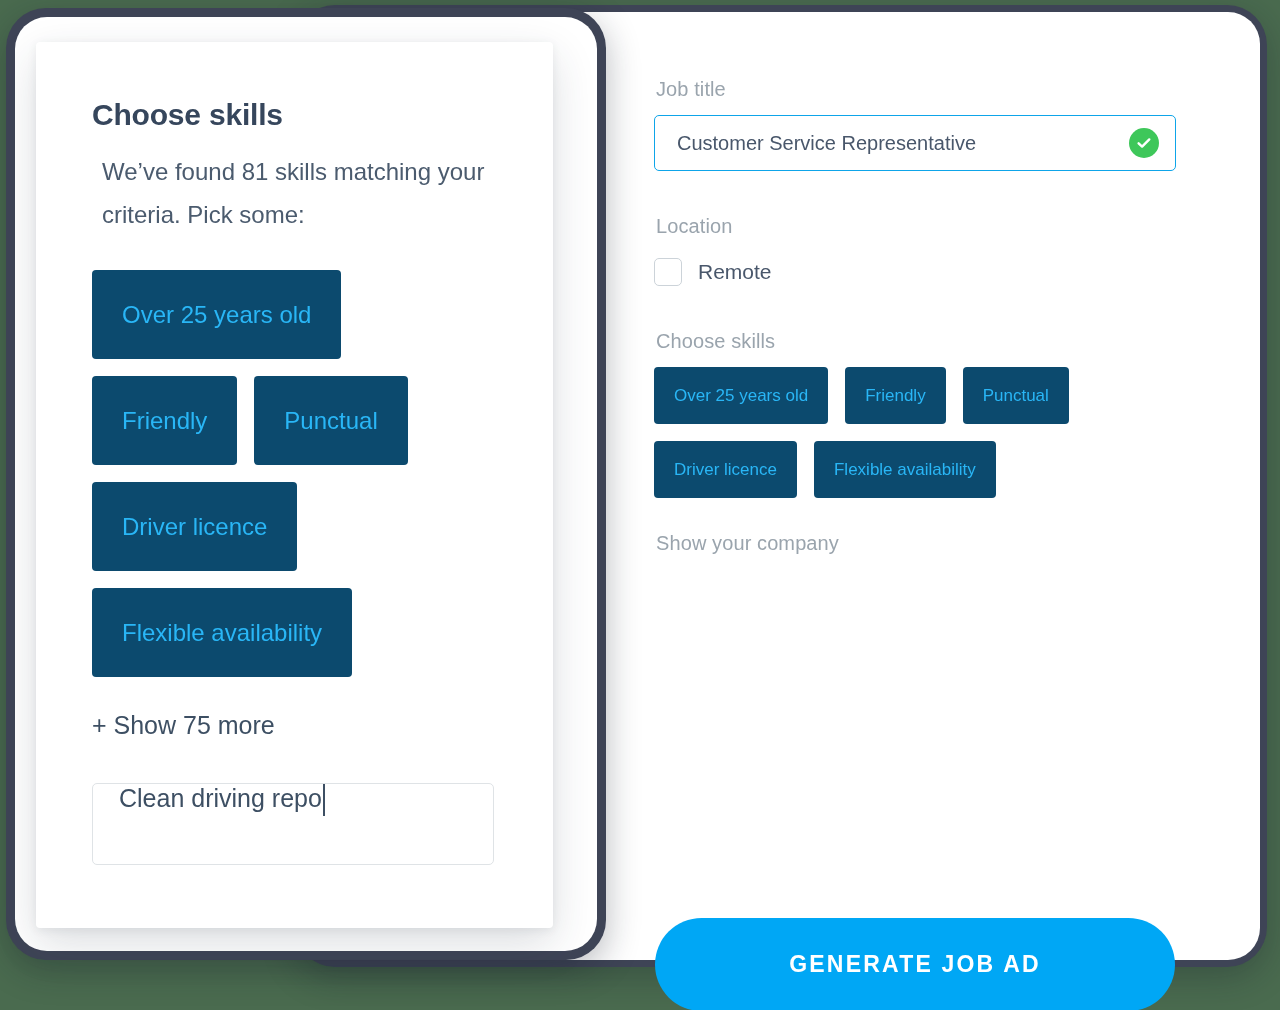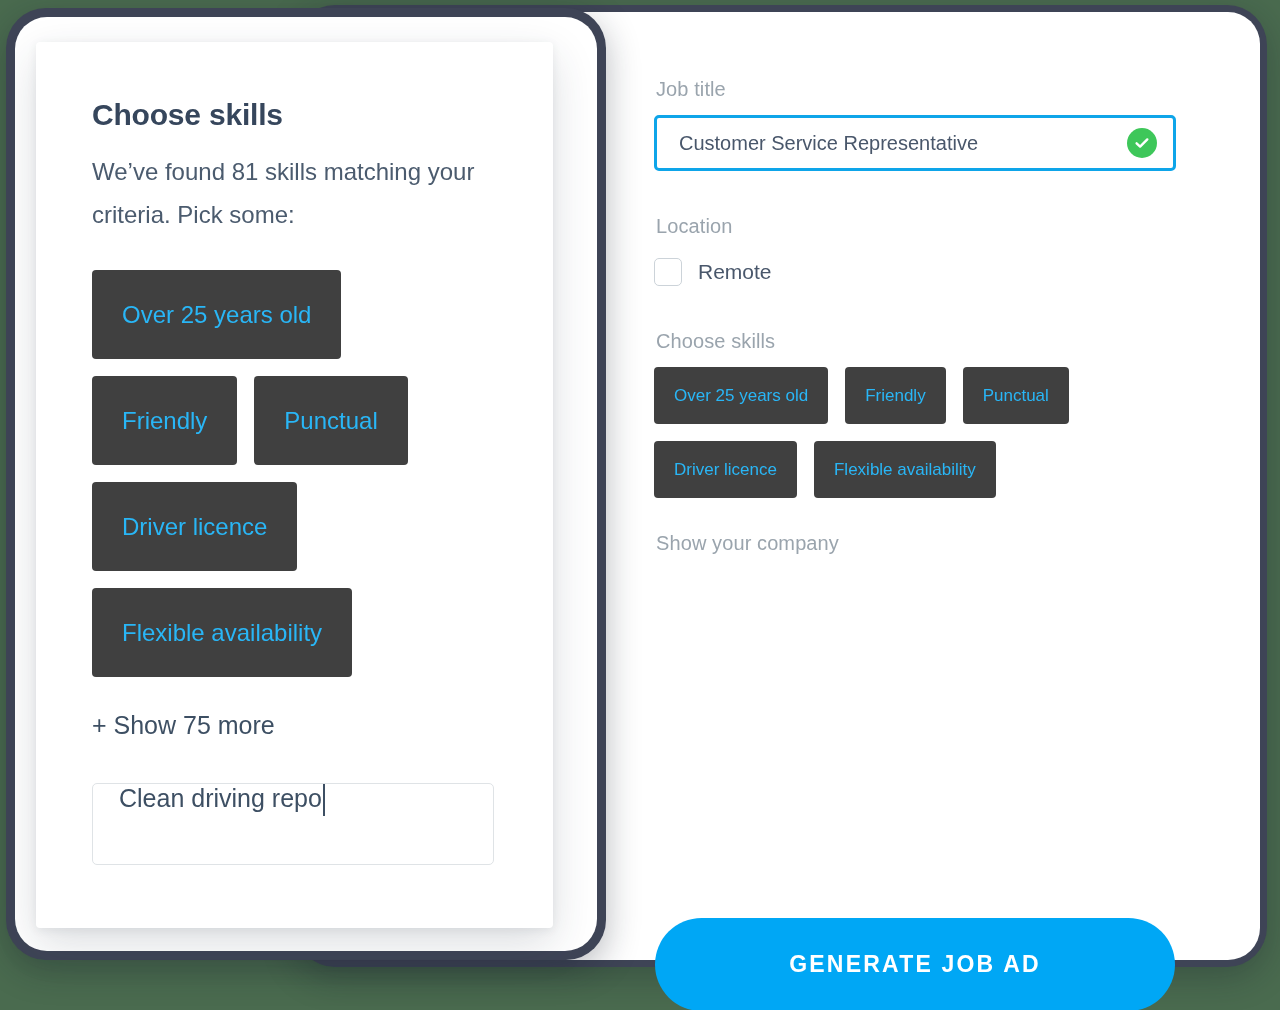--- a/index.html
+++ b/index.html
@@ -70,21 +70,21 @@
   .field-label {
     font-size: 20px;
     color: #9aa4ad;
     margin: 0 0 14px 2px;
     letter-spacing: .1px;
   }
   .text-input {
     box-sizing: border-box;
     width: 100%;
     height: 56px;
-    border: 3px solid #0ea5e9;
+    border: 1px solid #0ea5e9;
     border-radius: 5px;
     background: #fff;
     display: flex;
     align-items: center;
     padding: 0 16px 0 22px;
     font-size: 20px;
     color: #49576b;
   }
   .text-input .val { flex: 1; }
 
@@ -123,21 +123,21 @@
   .section-gap { height: 44px; }
   .section-gap-sm { height: 34px; }
 
   
   .chips {
     display: flex;
     flex-wrap: wrap;
     gap: 17px;
   }
   .chip {
-    background: #404040;
+    background: #0c4a6e;
     color: #29b6f6;
     border-radius: 4px;
     font-size: 17px;
     display: flex;
     align-items: center;
     justify-content: center;
   }
   #form-panel .chip {
     height: 57px;
     padding: 0 20px;
@@ -196,21 +196,21 @@
     font-size: 30px;
     font-weight: bold;
     color: #36465c;
     margin: 0 0 18px 0;
     letter-spacing: -.2px;
   }
   #modal-sub {
     font-size: 24px;
     line-height: 43px;
     color: #4b5b6e;
-    margin: 0;
+    margin: 10px;
     font-weight: 300;
   }
   #modal-chips {
     margin-top: 34px;
     display: flex;
     flex-wrap: wrap;
     gap: 17px;
   }
   #modal-chips .chip {
     height: 89px;

